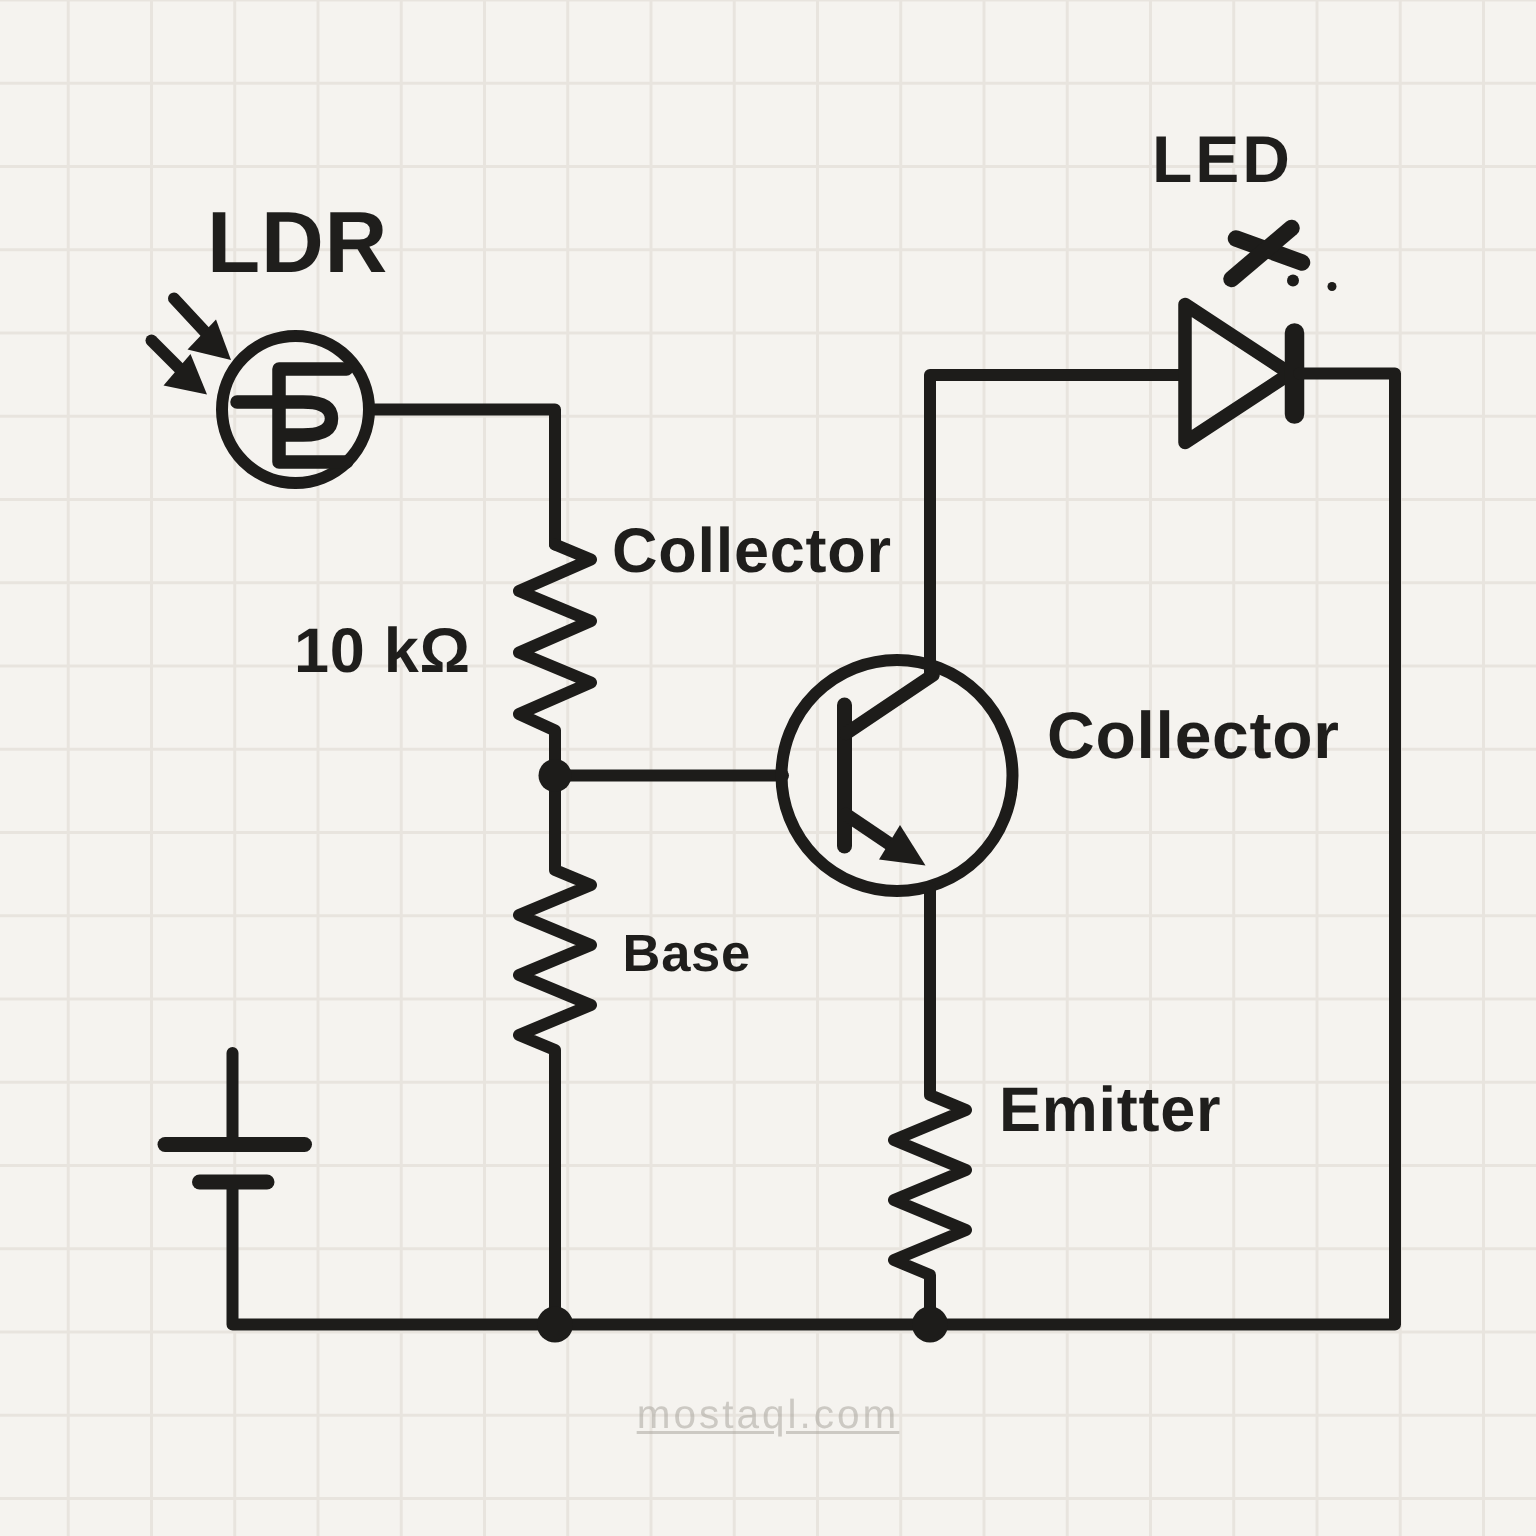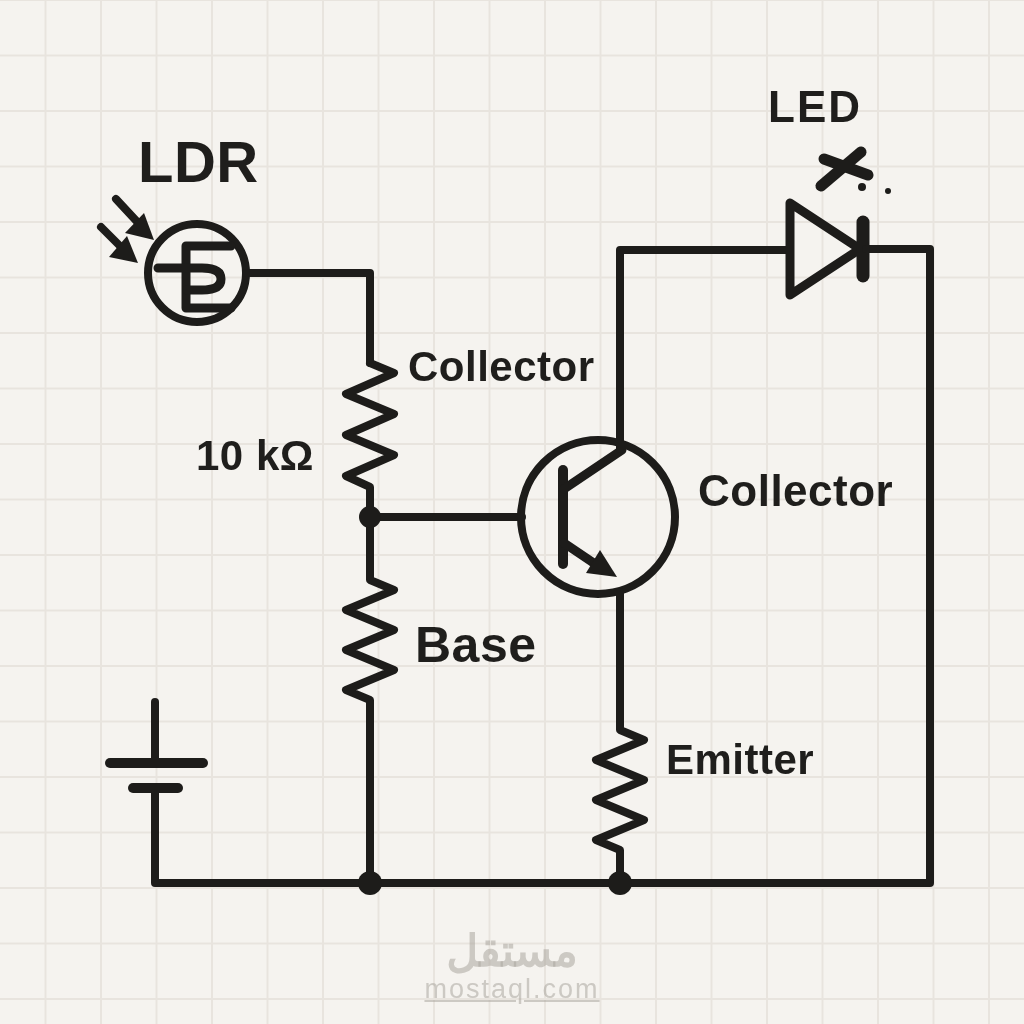--- a/index.html
+++ b/index.html
@@ -26,24 +26,24 @@
   .lbl{
     position:absolute;
     color:#1f1e1c;
     font-weight:700;
     white-space:nowrap;
     letter-spacing:0.5px;
   }
   .lbl-ldr{left:138px;top:128px;font-size:58px;}
   .lbl-led{left:768px;top:82px;font-size:44px;letter-spacing:2px;}
   .lbl-collector{left:408px;top:343px;font-size:42px;}
-  .lbl-rvalue{left:196px;top:410px;font-size:42px;margin-top:22px;}
+  .lbl-rvalue{left:196px;top:410px;font-size:42px;}
   .lbl-npn{left:698px;top:463px;font-size:44px;line-height:56px;}
-  .lbl-base{left:415px;top:616px;font-size:50px;}
-  .lbl-emitter{left:666px;top:736px;font-size:42px;}
+  .lbl-base{left:415px;top:616px;font-size:35px;}
+  .lbl-emitter{left:666px;top:716px;font-size:42px;}
   .watermark{
     position:absolute;left:0;right:0;top:928px;
     text-align:center;
     color:rgba(170,166,158,0.55);
     user-select:none;
   }
   .watermark .ar{font-size:44px;font-weight:700;line-height:46px;}
   .watermark .en{font-size:27px;font-weight:400;letter-spacing:2px;line-height:30px;text-decoration:underline;}
 </style>
 </head>
@@ -114,17 +114,16 @@
   <div class="lbl lbl-led">LED</div>
   <div class="lbl lbl-collector">Collector</div>
   <div class="lbl lbl-rvalue">10 kΩ</div>
   <div class="lbl lbl-npn">
     <div>Collector</div>
   </div>
   <div class="lbl lbl-base">Base</div>
   <div class="lbl lbl-emitter">Emitter</div>
 
   <div class="watermark">
-    <div class="ar">مستقل</div>
     <div class="en">mostaql.com</div>
   </div>
 
 </div>
 
 </body></html>

